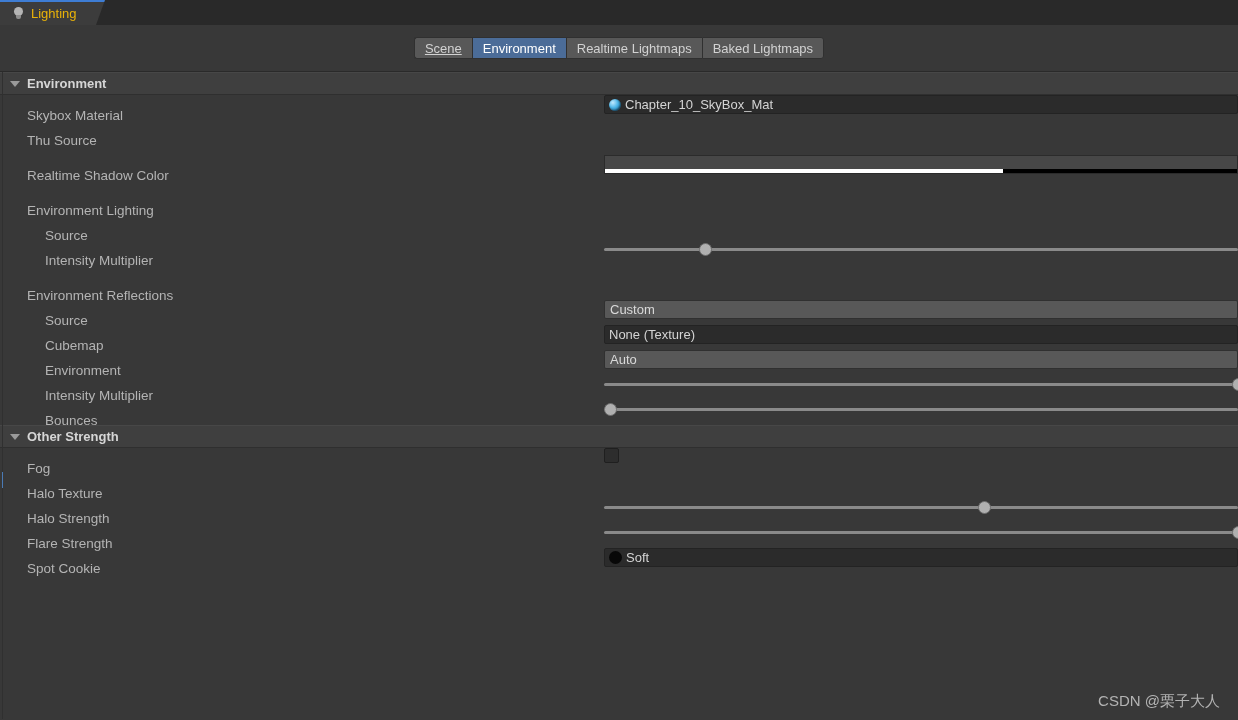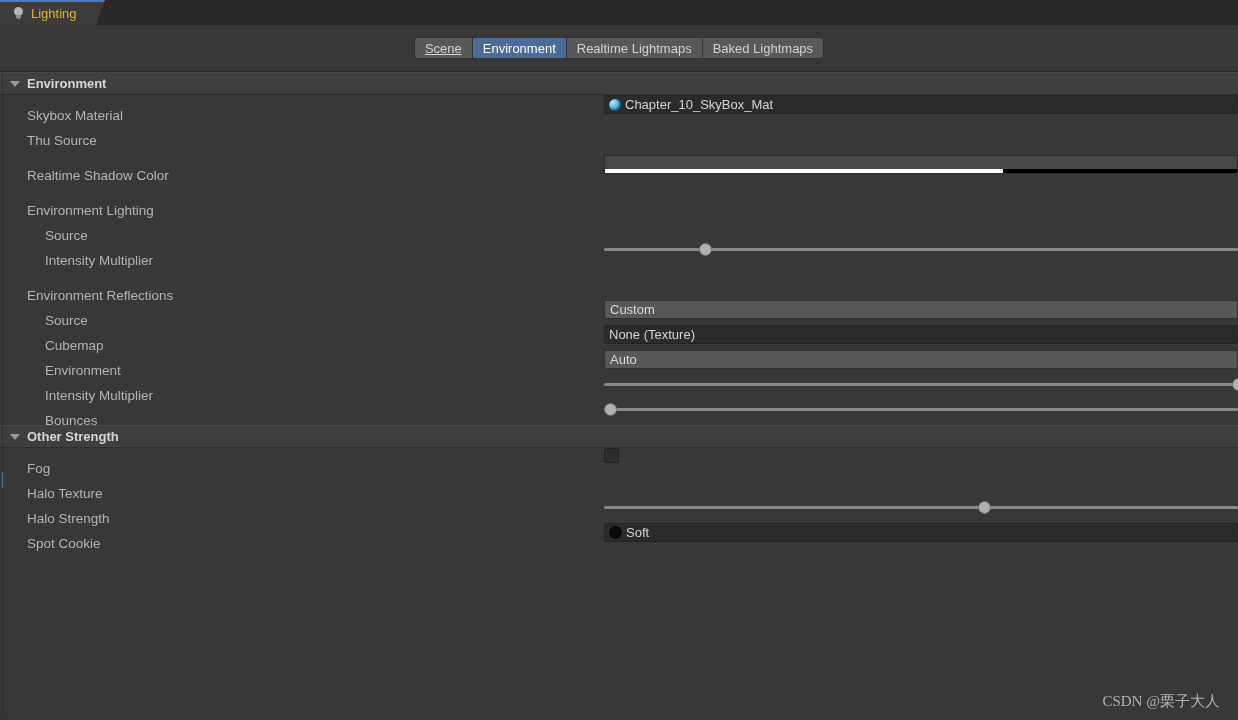--- a/index.html
+++ b/index.html
@@ -204,21 +204,21 @@
     background:#b0b0b0;
     border:1px solid #6d6d6d;
     margin-left:-6px;
   }
 
   .watermark {
     position:absolute;
     right:18px; bottom:8px;
     color:#c8c8c8;
     font-size:15px;
-    font-family:Liberation Serif, serif;
+    font-family:Liberation Sans, sans-serif;
     opacity:.85;
   }
 </style>
 </head>
 <body>
 
 <div class="window-tabbar">
   <div class="win-tab">
     <span class="bulb-icon">
       <span class="glass"></span>
@@ -345,20 +345,29 @@
       <div class="row">
         <div class="row-label">Halo Strength</div>
         <div class="row-field">
           <div class="slider">
             <div class="track"></div>
             <div class="knob" style="left: 60%;"></div>
           </div>
         </div>
       </div>
       <div class="row">
+        <div class="row-label">Flare Strength</div>
+        <div class="row-field">
+          <div class="slider">
+            <div class="track"></div>
+            <div class="knob" style="left: 100%;"></div>
+          </div>
+        </div>
+      </div>
+      <div class="row">
         <div class="row-label">Spot Cookie</div>
         <div class="row-field">
           <div class="objfield">
             <span class="cookie-icon"></span>
             <span>Soft</span>
           </div>
         </div>
       </div>
     </div>
   <div class="watermark">CSDN @栗子大人</div>

